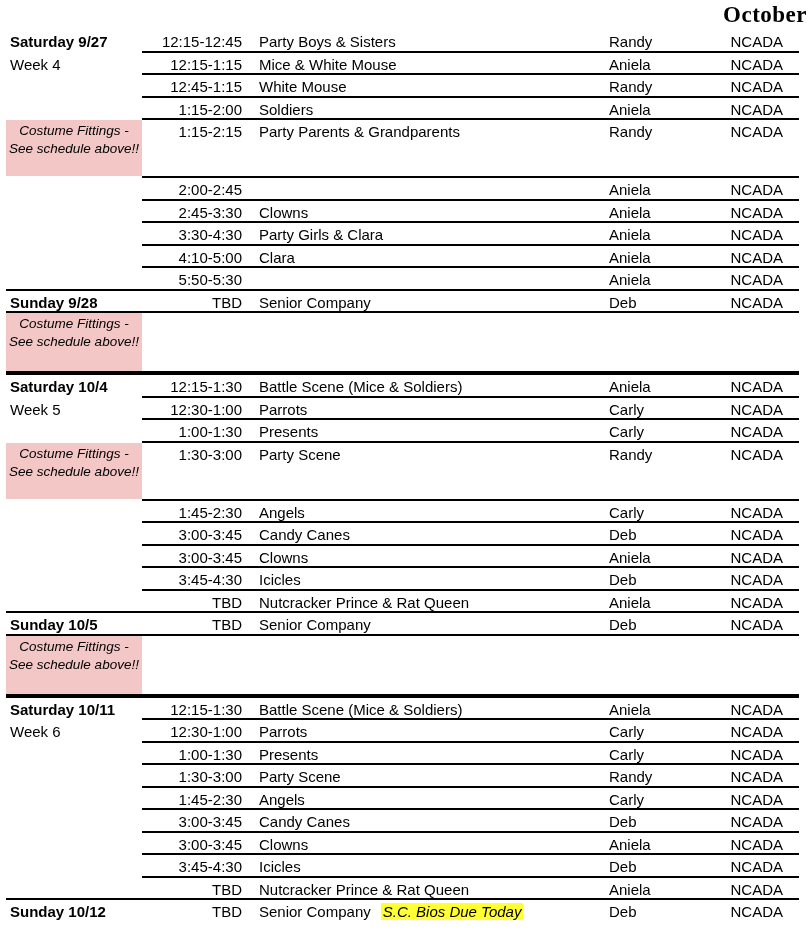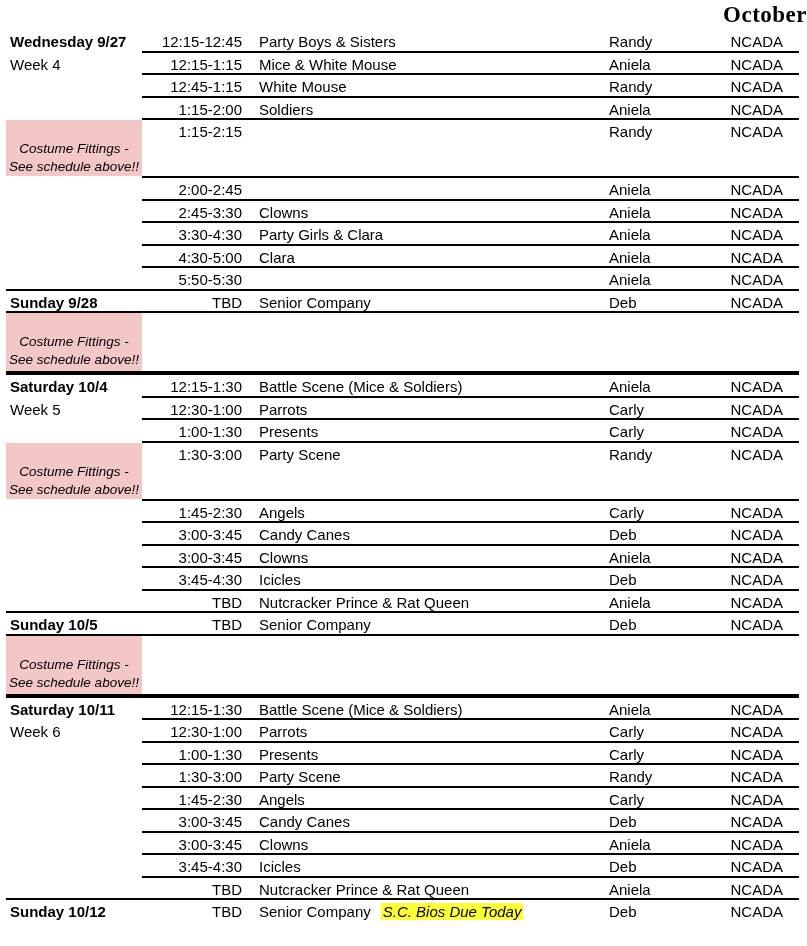--- a/index.html
+++ b/index.html
@@ -15,34 +15,34 @@
   .row { position: relative; height: 22.5px; font-size: 15px; }
   .row .line { position: absolute; bottom: 0; right: 0; height: 2px; background: #000; }
   .cell { position: absolute; top: 2px; white-space: nowrap; line-height: 19px; }
   .c-date { left: 4px; }
   .c-date.bold { font-weight: bold; }
   .c-time { right: 557px; text-align: right; }
   .c-desc { left: 253px; }
   .c-dir { left: 603px; }
   .c-loc { right: 16px; }
   .fitting { position: absolute; left: 0; width: 136px; background: #f4c7c7; font-style: italic;
-             font-size: 13.5px; text-align: center; line-height: 18px; padding-top: 20px; box-sizing: border-box; }
+             font-size: 13.5px; text-align: center; line-height: 18px; padding-top: 2px; box-sizing: border-box; }
   .note { background: #ffff33; font-style: italic; padding: 0 2px; margin-left: 10px; }
   .thick { height: 4px; background: #000; }
 </style>
 </head>
 <body>
 
 <div class="title">October</div>
 
 <div class="sheet">
   <div id="body">
       <div style="position: relative;">
         <div class="row">
-          <div class="cell c-date bold">Wednesday 9/27</div>
+          <div class="cell c-date bold">Saturday 9/27</div>
           <div class="cell c-time">12:15-12:45</div>
           <div class="cell c-desc">Party Boys &amp; Sisters</div>
           <div class="cell c-dir">Randy</div>
           <div class="cell c-loc">NCADA</div>
           <div class="line" style="left: 136px;"></div>
         </div>
         <div class="row">
           <div class="cell c-date">Week 4</div>
           <div class="cell c-time">12:15-1:15</div>
           <div class="cell c-desc">Mice &amp; White Mouse</div>
@@ -59,20 +59,21 @@
         </div>
         <div class="row">
           <div class="cell c-time">1:15-2:00</div>
           <div class="cell c-desc">Soldiers</div>
           <div class="cell c-dir">Aniela</div>
           <div class="cell c-loc">NCADA</div>
           <div class="line" style="left: 136px;"></div>
         </div>
         <div class="row" style="height: 58px;">
           <div class="cell c-time">1:15-2:15</div>
+          <div class="cell c-desc">Party Parents &amp; Grandparents</div>
           <div class="cell c-dir">Randy</div>
           <div class="cell c-loc">NCADA</div>
           <div class="line" style="left: 136px;"></div>
           <div class="fitting" style="top: 0px; height: 56px;">Costume Fittings - See schedule above!!</div>
         </div>
         <div class="row">
           <div class="cell c-time">2:00-2:45</div>
           <div class="cell c-dir">Aniela</div>
           <div class="cell c-loc">NCADA</div>
           <div class="line" style="left: 136px;"></div>
@@ -85,21 +86,21 @@
           <div class="line" style="left: 136px;"></div>
         </div>
         <div class="row">
           <div class="cell c-time">3:30-4:30</div>
           <div class="cell c-desc">Party Girls &amp; Clara</div>
           <div class="cell c-dir">Aniela</div>
           <div class="cell c-loc">NCADA</div>
           <div class="line" style="left: 136px;"></div>
         </div>
         <div class="row">
-          <div class="cell c-time">4:30-5:00</div>
+          <div class="cell c-time">4:10-5:00</div>
           <div class="cell c-desc">Clara</div>
           <div class="cell c-dir">Aniela</div>
           <div class="cell c-loc">NCADA</div>
           <div class="line" style="left: 136px;"></div>
         </div>
         <div class="row">
           <div class="cell c-time">5:50-5:30</div>
           <div class="cell c-dir">Aniela</div>
           <div class="cell c-loc">NCADA</div>
           <div class="line" style="left: 0px;"></div>

